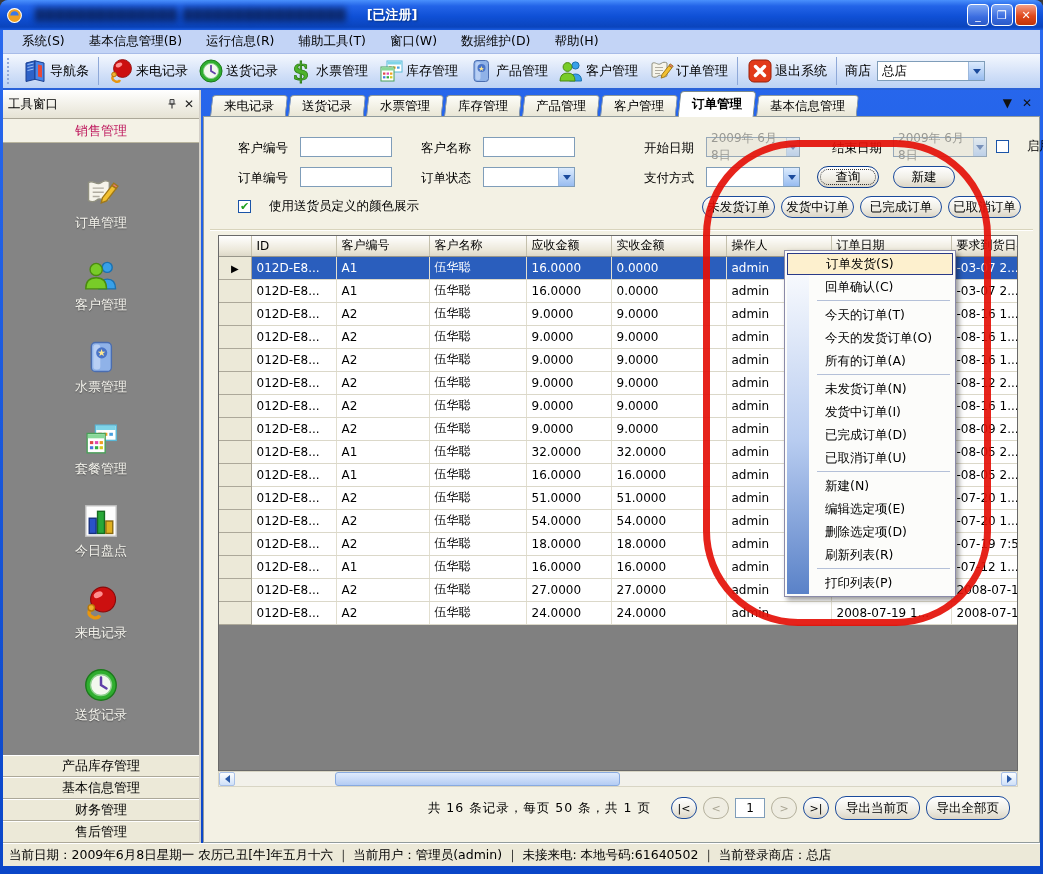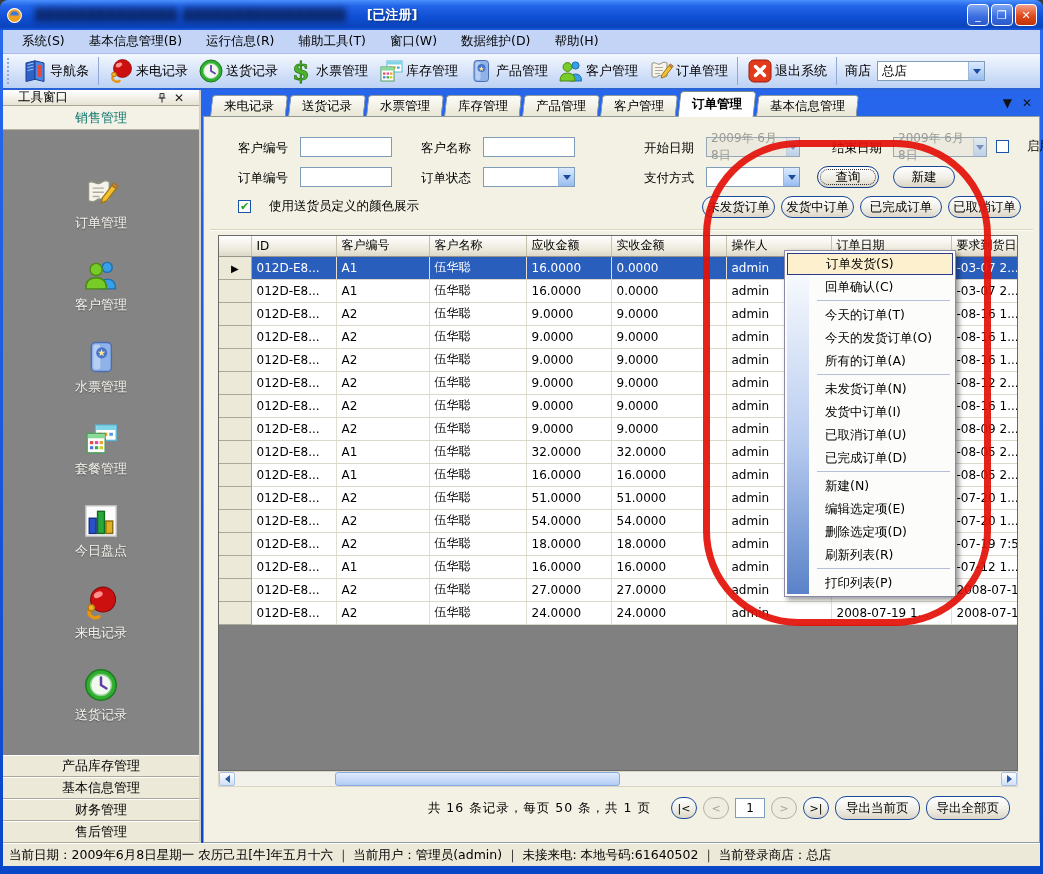--- a/index.html
+++ b/index.html
@@ -33,27 +33,27 @@
   .tb-item .tb-icon{width:26px;height:26px;display:inline-block}
   .tb-item.tb-sep{width:0;padding:0;margin:0 4px;border-left:1px solid #8ea8d8;height:28px}
   .tb-shop{display:flex;align-items:center;gap:6px;margin-left:4px;font-size:13px}
   .tb-combo{width:108px;height:20px;background:#fff;border:1px solid #7f9db9;display:flex;align-items:center;
     justify-content:space-between;padding-left:4px;font-size:12.5px}
   .combo-btn{width:16px;height:18px;background:linear-gradient(#dcebfd,#98bcf0);border-left:1px solid #9cb8dc;
     display:flex;align-items:center;justify-content:center}
   .tri-down{width:0;height:0;border-left:4px solid transparent;border-right:4px solid transparent;border-top:5px solid #1a4a9c}
   
   .sidebar{position:absolute;left:3px;top:90px;width:198px;height:753px;background:#848484;border-right:2px solid #d4d0c8}
-  .tool-header{height:16px;background:linear-gradient(#ffffff,#e6e3d4);border-bottom:1px solid #aca899;
-    display:flex;align-items:center;padding:0 15px;font-size:12.5px}
+  .tool-header{height:29px;background:linear-gradient(#ffffff,#e6e3d4);border-bottom:1px solid #aca899;
+    display:flex;align-items:center;padding:0 5px;font-size:12.5px}
   .tool-header .th-icons{margin-left:auto;display:flex;gap:6px;align-items:center}
   .th-pin{width:12px;height:12px}
   .th-x{font-size:12px;font-weight:bold;color:#222}
   .group-header{height:24px;background:#f4f2e6;border-bottom:1px solid #b8b49e;display:flex;align-items:center;
-    justify-content:center;font-size:13px;color:#0f766e}
+    justify-content:center;font-size:13px;color:#be185d}
   .side-body{position:absolute;top:47px;bottom:88px;left:0;right:0;overflow:hidden;
     display:flex;flex-direction:column;align-items:center;padding-top:38px;gap:25px}
   .side-item{display:flex;flex-direction:column;align-items:center;gap:3px;cursor:pointer}
   .side-item .side-icon{width:36px;height:36px;display:block}
   .side-item .side-label{color:#f4f3ec;font-size:13px;text-shadow:0 1px 1px #555}
   .side-bars{position:absolute;left:0;right:0;bottom:0;height:88px}
   .side-bar{height:22px;background:#ece9d8;border-top:1px solid #fff;border-bottom:1px solid #aca899;
     display:flex;align-items:center;justify-content:center;font-size:13px}
   
   .content{position:absolute;left:203px;top:90px;width:837px;height:753px}
@@ -738,25 +738,25 @@
 
           <div class="ctx-item">
             <span>未发货订单(N)</span>
           </div>
 
           <div class="ctx-item">
             <span>发货中订单(I)</span>
           </div>
 
           <div class="ctx-item">
+            <span>已完成订单(D)</span>
+          </div>
+
+          <div class="ctx-item">
             <span>已取消订单(U)</span>
-          </div>
-
-          <div class="ctx-item">
-            <span>已完成订单(D)</span>
           </div>
 
           <div class="ctx-item sep">
             <span></span>
           </div>
 
           <div class="ctx-item">
             <span>新建(N)</span>
           </div>
 

